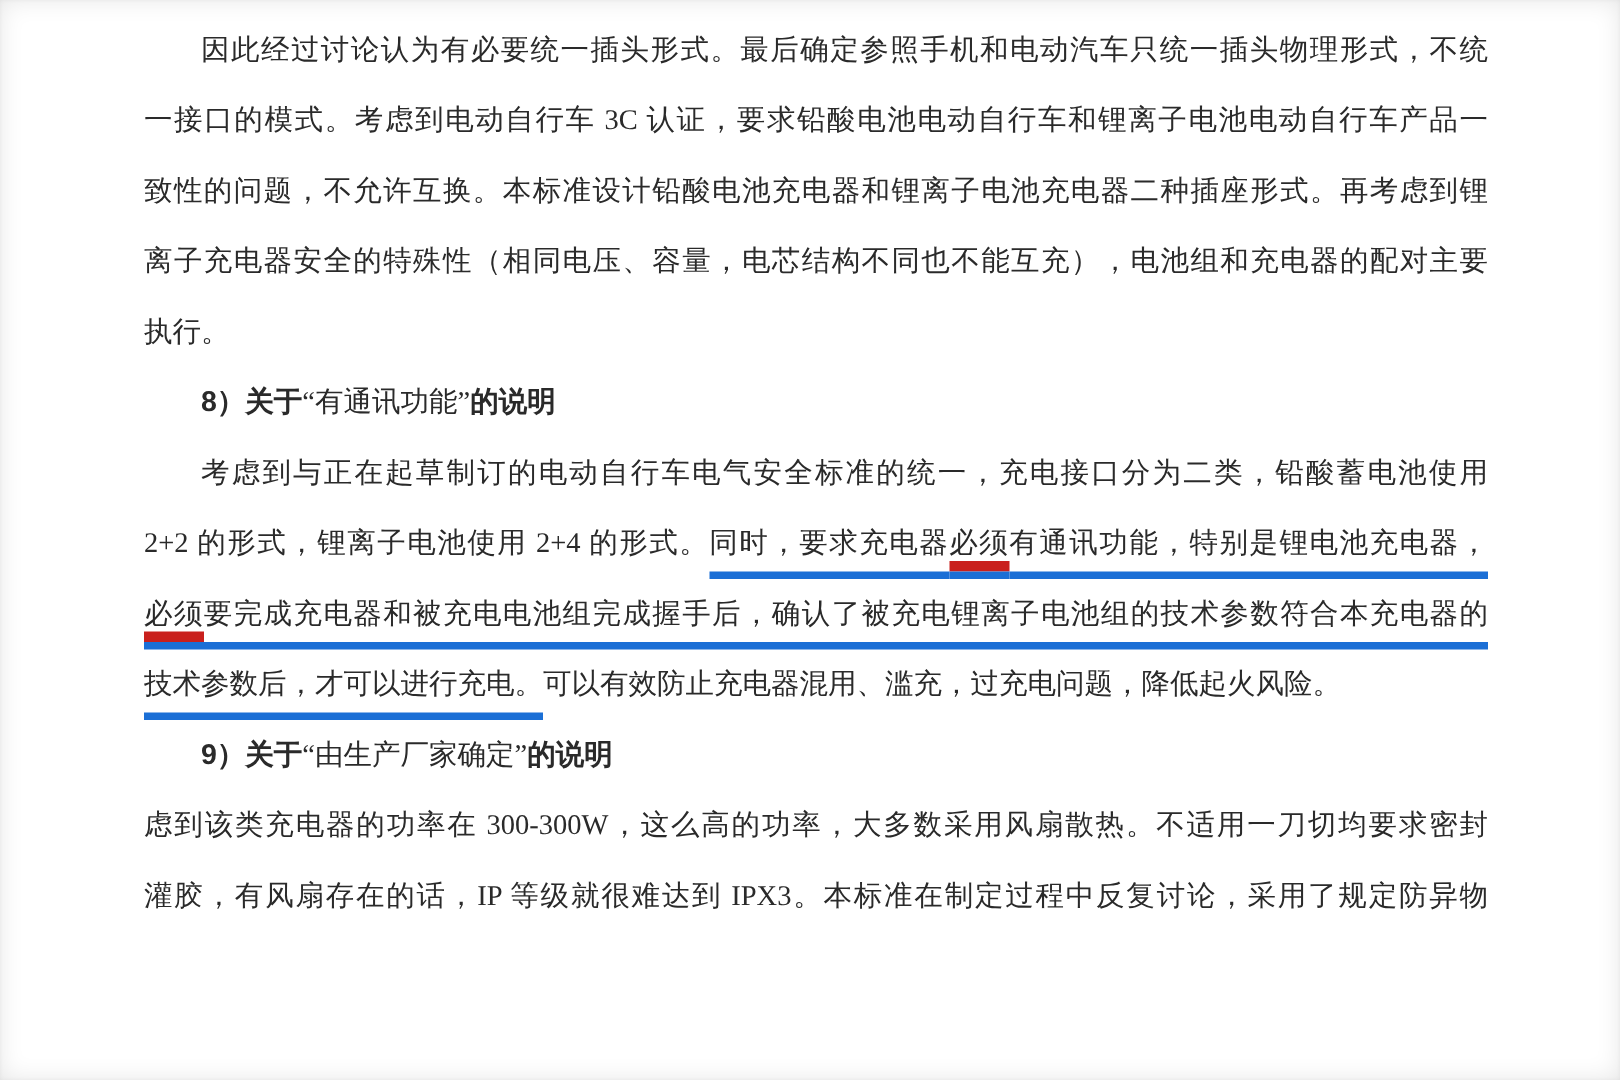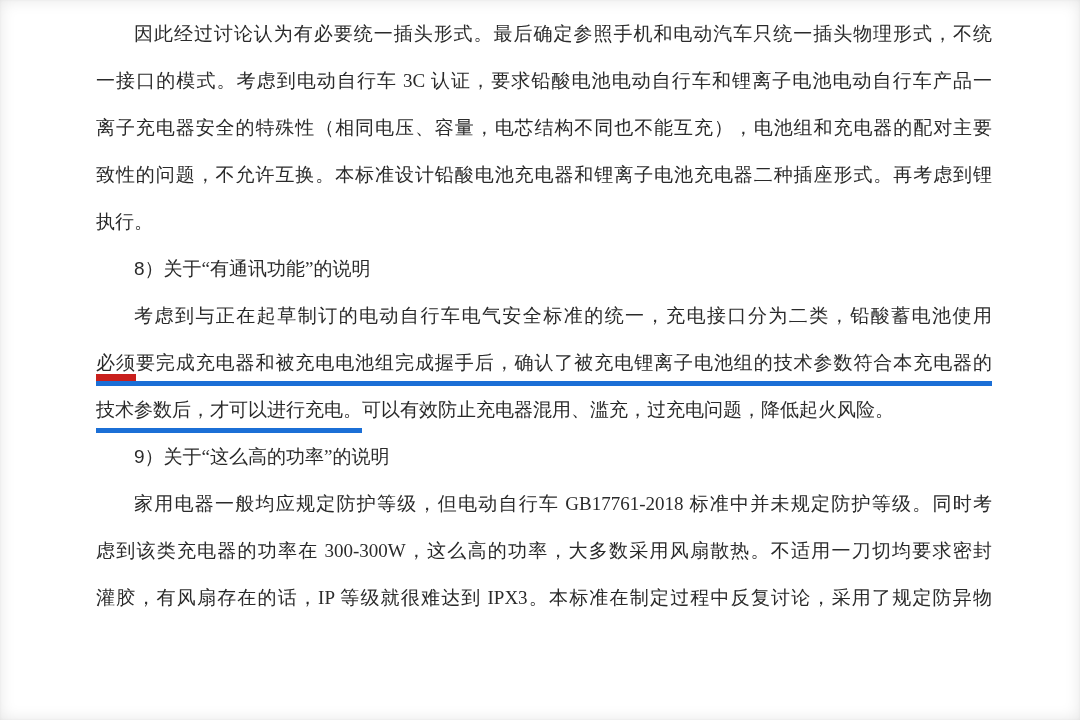--- a/index.html
+++ b/index.html
@@ -31,44 +31,44 @@
     text-justify: inter-character;
   }
   .left {
     text-align: left;
     text-align-last: left;
   }
   .indent { text-indent: 2em; }
   .heading { font-weight: 700; }
   .h-strong {
     font-family: "Liberation Sans", "DejaVu Sans", sans-serif;
-    font-weight: 400;
+    font-weight: 700;
   }
   .h-quote {
     font-family: "Liberation Serif", "DejaVu Serif", serif;
     font-weight: 400;
   }
   .u-blue {
     padding-bottom: 8px;
     border-bottom: 5px solid var(--ul-blue, #1b6fd6);
   }
   .u-red {
     background: linear-gradient(var(--ul-red, #c9201d), var(--ul-red, #c9201d)) left bottom / 100% 7px no-repeat;
   }
 </style>
 </head>
 <body>
 
 <div class="page" style="color: rgb(42, 42, 42);">
     <div class="line indent just"><span class="">因此经过讨论认为有必要统一插头形式。最后确定参照手机和电动汽车只统一插头物理形式，不统</span></div>
     <div class="line just"><span class="">一接口的模式。考虑到电动自行车 3C 认证，要求铅酸电池电动自行车和锂离子电池电动自行车产品一</span></div>
+    <div class="line just"><span class="">致性的问题，不允许互换。本标准设计铅酸电池充电器和锂离子电池充电器二种插座形式。再考虑到锂</span></div>
     <div class="line just"><span class="">离子充电器安全的特殊性（相同电压、容量，电芯结构不同也不能互充），电池组和充电器的配对主要</span></div>
-    <div class="line just"><span class="">致性的问题，不允许互换。本标准设计铅酸电池充电器和锂离子电池充电器二种插座形式。再考虑到锂</span></div>
     <div class="line left"><span class="">执行。</span></div>
     <div class="line heading indent left"><span class="h-strong">8）关于</span><span class="h-quote">“有通讯功能”</span><span class="h-strong">的说明</span></div>
     <div class="line indent just"><span class="">考虑到与正在起草制订的电动自行车电气安全标准的统一，充电接口分为二类，铅酸蓄电池使用</span></div>
+    <div class="line just"><span class="">2+2 的形式，锂离子电池使用 2+4 的形式。</span><span class="u-blue">同时，要求充电器</span><span class="u-blue u-red">必须</span><span class="u-blue">有通讯功能，特别是锂电池充电器，</span></div>
     <div class="line just"><span class="u-blue u-red">必须</span><span class="u-blue">要完成充电器和被充电电池组完成握手后，确认了被充电锂离子电池组的技术参数符合本充电器的</span></div>
     <div class="line left"><span class="u-blue">技术参数后，才可以进行充电。</span><span class="">可以有效防止充电器混用、滥充，过充电问题，降低起火风险。</span></div>
-    <div class="line heading indent left"><span class="h-strong">9）关于</span><span class="h-quote">“这么高的功率”</span><span class="h-strong">的说明</span></div>
-    <div class="line indent just"><span class="">家用电器一般均应规定防护等级，但电动自行车 GB17761-2018 标准中并未规定防护等级。同时考</span></div>
+    <div class="line heading indent left"><span class="h-strong">9）关于</span><span class="h-quote">“由生产厂家确定”</span><span class="h-strong">的说明</span></div>
     <div class="line just"><span class="">虑到该类充电器的功率在 300-300W，这么高的功率，大多数采用风扇散热。不适用一刀切均要求密封</span></div>
     <div class="line just"><span class="">灌胶，有风扇存在的话，IP 等级就很难达到 IPX3。本标准在制定过程中反复讨论，采用了规定防异物</span></div>
   </div>
 
 </body></html>

